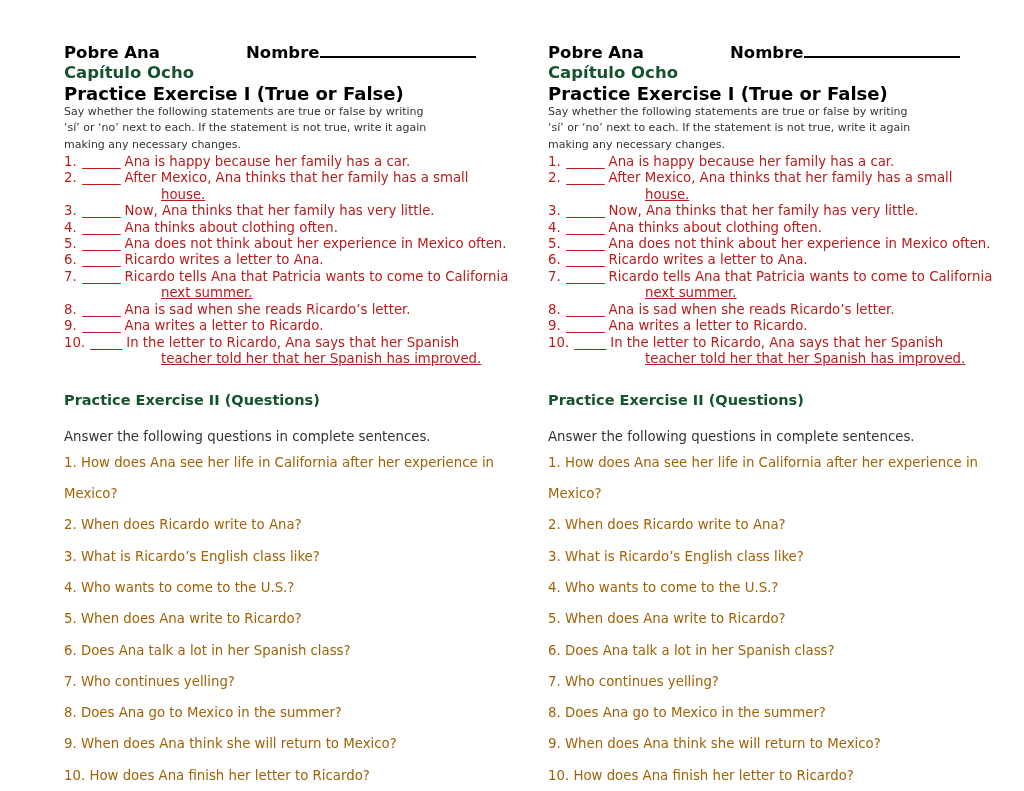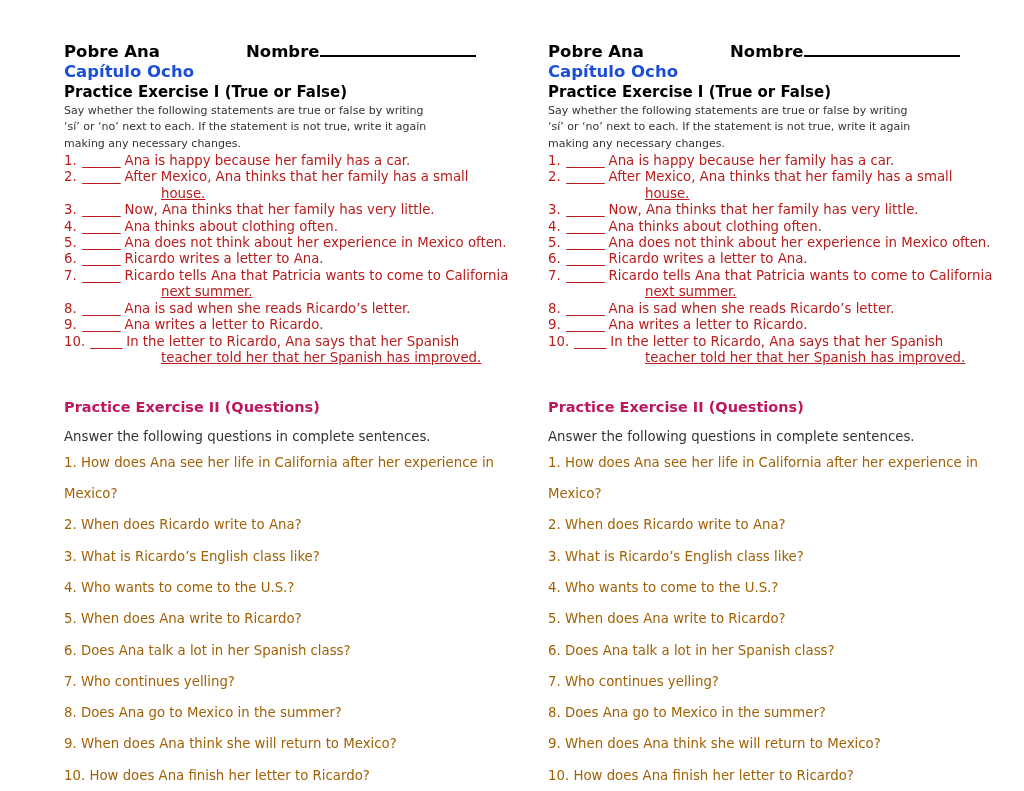--- a/index.html
+++ b/index.html
@@ -49,26 +49,26 @@
     display: inline-block;
     width: 156px;
     border-bottom: 2px solid #000000;
     margin-left: 1px;
     vertical-align: baseline;
     height: 13px;
   }
   .subtitle {
     font-weight: bold;
     font-size: 16.5px;
-    color: #1d4ed8;
+    color: #14532d;
     line-height: 20px;
   }
   .ex-heading {
     font-weight: bold;
-    font-size: 15px;
+    font-size: 18px;
     color: #000000;
     line-height: 19px;
     margin-top: 1px;
   }
 
   
   .instructions {
     font-size: 11px;
     line-height: 16.4px;
     color: #333333;
@@ -97,29 +97,29 @@
   .tf-cont {
     white-space: nowrap;
     padding-left: 97px;
     text-decoration: underline;
   }
 
   
   .ex2-heading {
     font-weight: bold;
     font-size: 14.5px;
-    color: #be185d;
+    color: #14532d;
     line-height: 19px;
-    margin-top: 32px;
+    margin-top: 24px;
   }
   .ex2-instructions {
     font-size: 13.3px;
     line-height: 16.4px;
     color: #333333;
-    margin-top: 12px;
+    margin-top: 19px;
     white-space: nowrap;
   }
   .q-list {
     font-size: 13.3px;
     color: #a16207;
     margin-top: 1px;
   }
   .q-item {
     line-height: 31.3px;
     white-space: nowrap;

